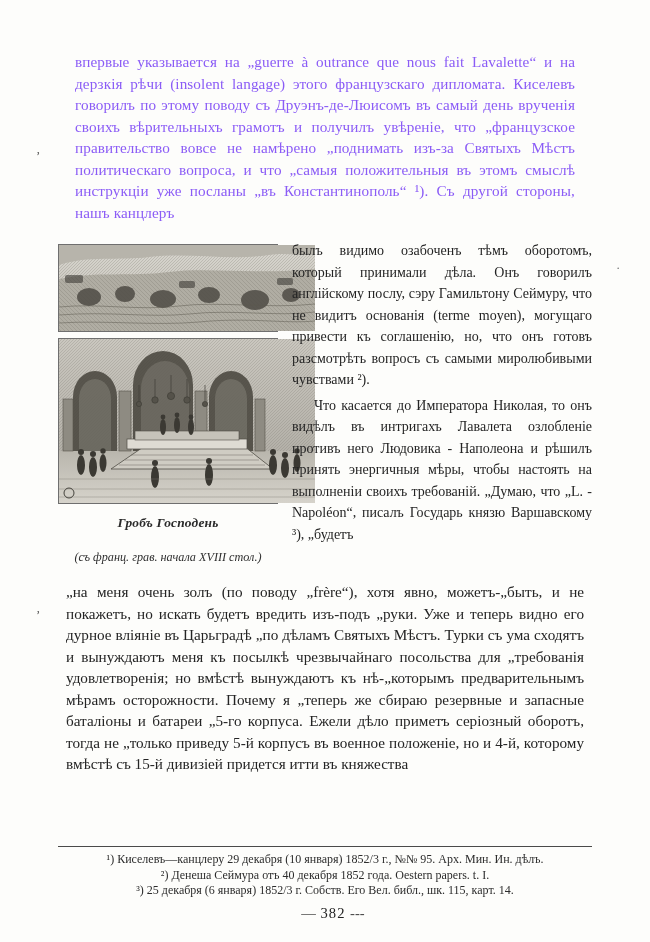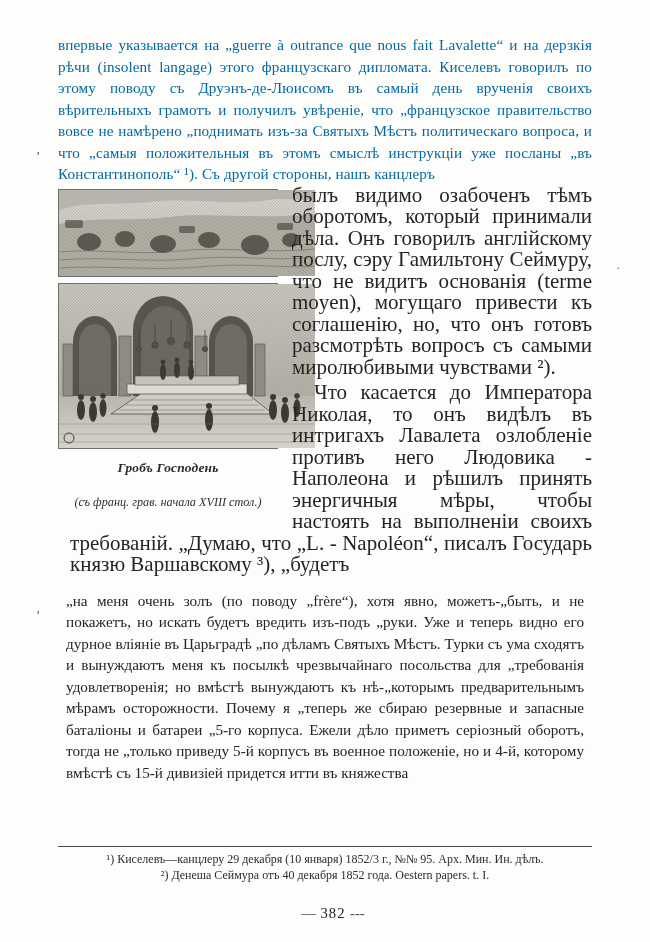--- a/index.html
+++ b/index.html
@@ -20,27 +20,27 @@
     height: 942px;
     background: #fdfdfb;
   }
   .content {
     position: absolute;
     left: 58px;
     top: 34px;
     width: 534px;
   }
   p.body-par {
-    margin: 0;
+    margin: 17px;
     font-size: 15.2px;
     line-height: 21.5px;
     text-align: justify;
     text-justify: inter-word;
     letter-spacing: 0.1px;
-    color: #0369a1;
+    color: #8b5cf6;
   }
   .intro-par {
     text-indent: 0;
   }
   .float-figure {
     float: left;
     width: 220px;
     margin: 4px 14px 2px 0;
   }
   .fig-frame {
@@ -75,21 +75,21 @@
   }
   .fig-caption .cap-sub {
     display: block;
     font-style: italic;
     font-size: 12.2px;
     margin-top: 19px;
     color: #2f2f2f;
   }
   .wrap-par {
     margin: 0;
-    font-size: 21px;
+    font-size: 14px;
     line-height: 21.5px;
     text-align: justify;
     color: #242424;
     padding-left: 12px;
   }
   .indent {
     text-indent: 22px;
     font-family: Liberation Serif, serif;
   }
   .after-fig {
@@ -302,20 +302,21 @@
     <p class="wrap-par indent after-fig">Что касается до Императора Николая, то онъ видѣлъ въ интригахъ Лавалета озлобленіе противъ него Людовика - Наполеона и рѣшилъ принять энергичныя мѣры, чтобы настоять на выполненіи своихъ требованій. „Думаю, что „L. - Napoléon“, писалъ Государь князю Варшавскому ³), „будетъ</p>
 
     <div style="clear:both;height:6px"></div>
 
     <p class="quote-block">„на меня очень золъ (по поводу „frère“), хотя явно, можетъ-„быть, и не покажетъ, но искать будетъ вредить изъ-подъ „руки. Уже и теперь видно его дурное вліяніе въ Царьградѣ „по дѣламъ Святыхъ Мѣстъ. Турки съ ума сходятъ и вынуждаютъ меня къ посылкѣ чрезвычайнаго посольства для „требованія удовлетворенія; но вмѣстѣ вынуждаютъ къ нѣ-„которымъ предварительнымъ мѣрамъ осторожности. Почему я „теперь же сбираю резервные и запасные баталіоны и батареи „5-го корпуса. Ежели дѣло приметъ серіозный оборотъ, тогда не „только приведу 5-й корпусъ въ военное положеніе, но и 4-й, которому вмѣстѣ съ 15-й дивизіей придется итти въ княжества</p>
   </div>
 
   <div class="footnotes">
     <p class="fn">¹) Киселевъ—канцлеру 29 декабря (10 января) 1852/3 г., №№ 95. Арх. Мин. Ин. дѣлъ.</p>
     <p class="fn">²) Денеша Сеймура отъ 40 декабря 1852 года. Oestern papers. t. I.</p>
+    <p class="fn">³) 25 декабря (6 января) 1852/3 г. Собств. Его Вел. библ., шк. 115, карт. 14.</p>
   </div>
 
   <div class="page-number">
     <span class="dash">—</span>
     <span>382</span>
     <span class="dash">---</span>
   </div>
 
 </div>
 

